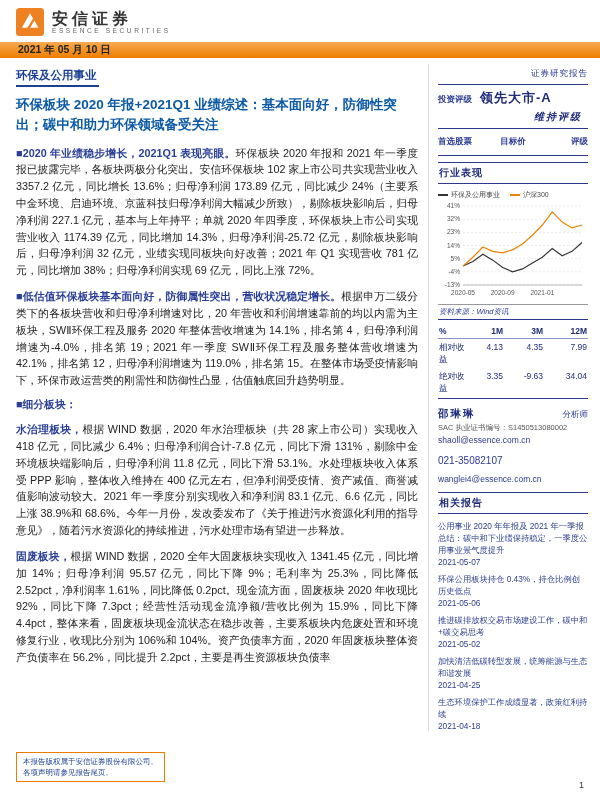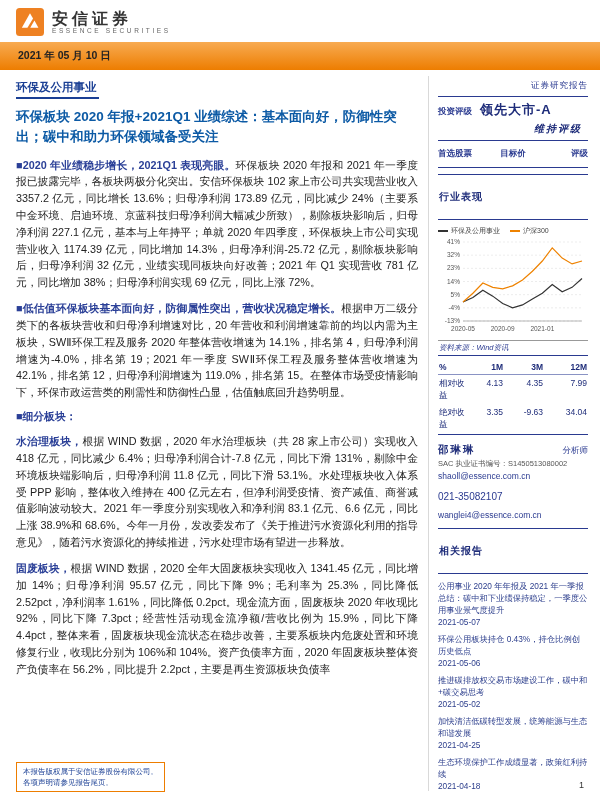--- a/index.html
+++ b/index.html
@@ -7,21 +7,21 @@
   body { font-family:"Liberation Sans","DejaVu Sans",sans-serif; background:#fff; color:#1f1f1f; }
   .page { position:relative; width:600px; height:800px; background:#fff; overflow:hidden; }
 
   
   .header { display:flex; align-items:center; gap:8px; padding:8px 0 6px 16px; }
   .logo-icon { width:28px; height:28px; flex:0 0 auto; }
   .brand-cn { font-size:16px; font-weight:bold; color:#333; letter-spacing:4px; line-height:1.1; }
   .brand-en { font-size:6.5px; color:#666; letter-spacing:2.6px; }
 
   
-  .datebar { height:28px; background:linear-gradient(180deg,#f8ab52,#ed7d00); display:flex; align-items:center; padding-left:18px; }
+  .datebar { height:16px; background:linear-gradient(180deg,#f8ab52,#ed7d00); display:flex; align-items:center; padding-left:18px; }
   .datebar span { font-size:10.5px; font-weight:bold; color:#222; }
 
   
   .cols { display:flex; padding:6px 12px 0 16px; gap:10px; }
   .main { width:402px; flex:0 0 aupx; }
   .main { flex:0 0 402px; }
   .sidebar { flex:1; border-left:1px solid #d9d9d9; padding-left:9px; min-width:0; }
 
   
   .category { display:inline-block; font-size:11.5px; font-weight:bold; color:#1a3f94; border-bottom:2px solid #1a3f94; padding:2px 2px 2px 0; margin-top:2px; }
@@ -34,21 +34,21 @@
   .report-type { font-size:15px; font-weight:bold; color:#d2641a; letter-spacing:2px; margin-top:4px; }
   .report-subtype { font-size:8.5px; color:#2a3a90; text-align:right; margin-top:4px; letter-spacing:1px; }
   .s-hr { border:none; border-top:1px solid #2a3a90; margin:4px 0; }
   .rating-row { display:flex; align-items:baseline; gap:8px; margin-top:4px; }
   .rating-label { font-size:8.5px; color:#2a3a90; font-weight:bold; }
   .rating-value { font-size:13px; font-weight:bold; color:#1f2d7a; letter-spacing:1px; }
   .rating-status { font-size:10px; font-weight:bold; font-style:italic; color:#1f2d7a; text-align:right; margin:3px 6px 4px 0; letter-spacing:2px; }
   .stock-head { display:grid; grid-template-columns:1fr 1fr 1fr; font-size:8.5px; font-weight:bold; color:#2a3a90; padding:3px 0; }
   .stock-head span:nth-child(2){ text-align:center; }
   .stock-head span:nth-child(3){ text-align:right; }
-  .block-title { font-size:10px; font-weight:bold; color:#1f2d7a; border-top:1px solid #2a3a90; border-bottom:1px solid #2a3a90; padding:15px 1px; margin-top:6px; letter-spacing:1px; }
+  .block-title { font-size:10px; font-weight:bold; color:#1f2d7a; border-top:1px solid #2a3a90; border-bottom:1px solid #2a3a90; padding:3px 1px; margin-top:6px; letter-spacing:1px; }
   .legend { display:flex; gap:10px; align-items:center; margin:6px 0 2px 0; }
   .legend-item { display:flex; align-items:center; gap:3px; font-size:7px; color:#444; }
   .swatch { display:inline-block; width:10px; height:2px; }
   .chart-wrap { margin-top:2px; }
   .source-line { font-size:7.5px; font-style:italic; color:#2a3a90; border-top:1px solid #999; border-bottom:1px solid #2a3a90; padding:2px 1px; margin-top:2px; }
   .ret-table { margin-top:3px; }
   .ret-row { display:grid; grid-template-columns:1fr 32px 40px 44px; font-size:8.5px; color:#1f2d7a; padding:2.5px 1px; }
   .ret-row.head { font-weight:bold; border-bottom:1px solid #8a93c4; }
   .ret-row span:nth-child(n+2){ text-align:right; }
   .ret-table { border-bottom:1px solid #2a3a90; padding-bottom:1px; }
@@ -58,21 +58,21 @@
   .an-role { font-size:8.5px; color:#2a3a90; }
   .an-cert { font-size:7.5px; color:#555; margin-top:2px; }
   .an-mail { font-size:8.5px; color:#2a3a90; margin-top:2px; }
   .an-phone { font-size:10px; color:#2a3a90; margin-top:10px; }
   .related { margin-top:8px; }
   .rel-item { margin-top:6px; }
   .rel-title { font-size:8.3px; color:#2c3e8c; line-height:1.45; }
   .rel-date { font-size:8.3px; color:#2c3e8c; margin-top:1px; }
 
   
-  .footer-box { position:absolute; left:16px; bottom:8px; border:1px solid #ed7d00; padding:3px 6px; font-size:7.5px; color:#1a3f94; line-height:1.5; background:#fff; }
+  .footer-box { position:absolute; left:16px; bottom:18px; border:1px solid #ed7d00; padding:3px 6px; font-size:7.5px; color:#1a3f94; line-height:1.5; background:#fff; }
   .page-num { position:absolute; right:16px; bottom:10px; font-size:9px; color:#333; }
 
   svg text { font-family:"Liberation Sans","DejaVu Sans",sans-serif; }
 </style>
 </head>
 <body>
 
 <div class="page">
 
   <div class="header">

